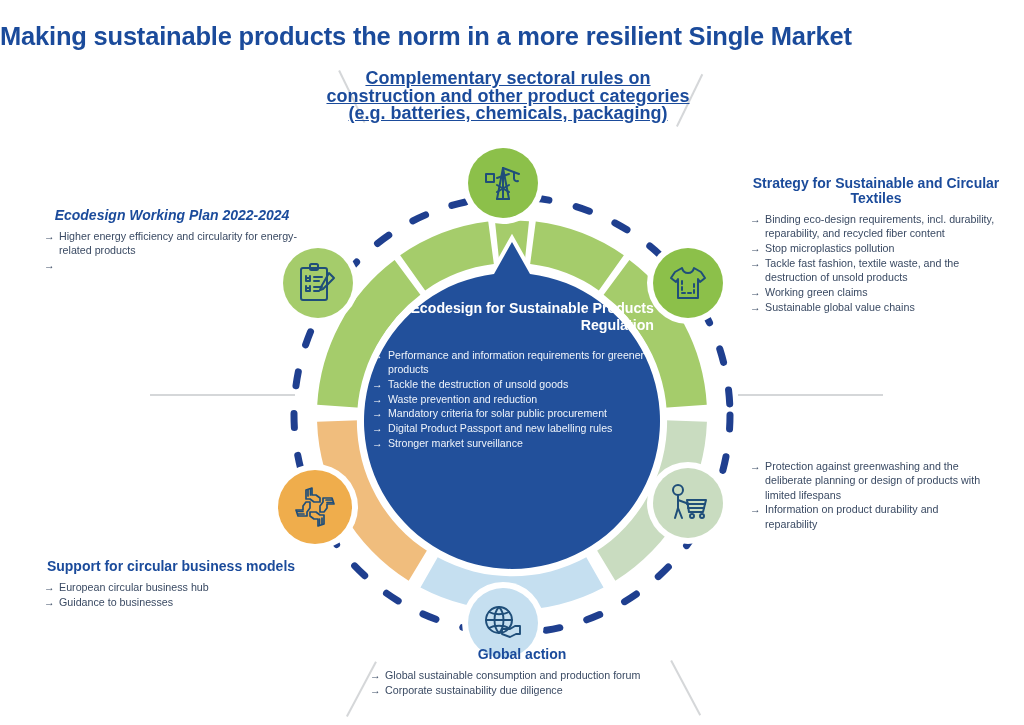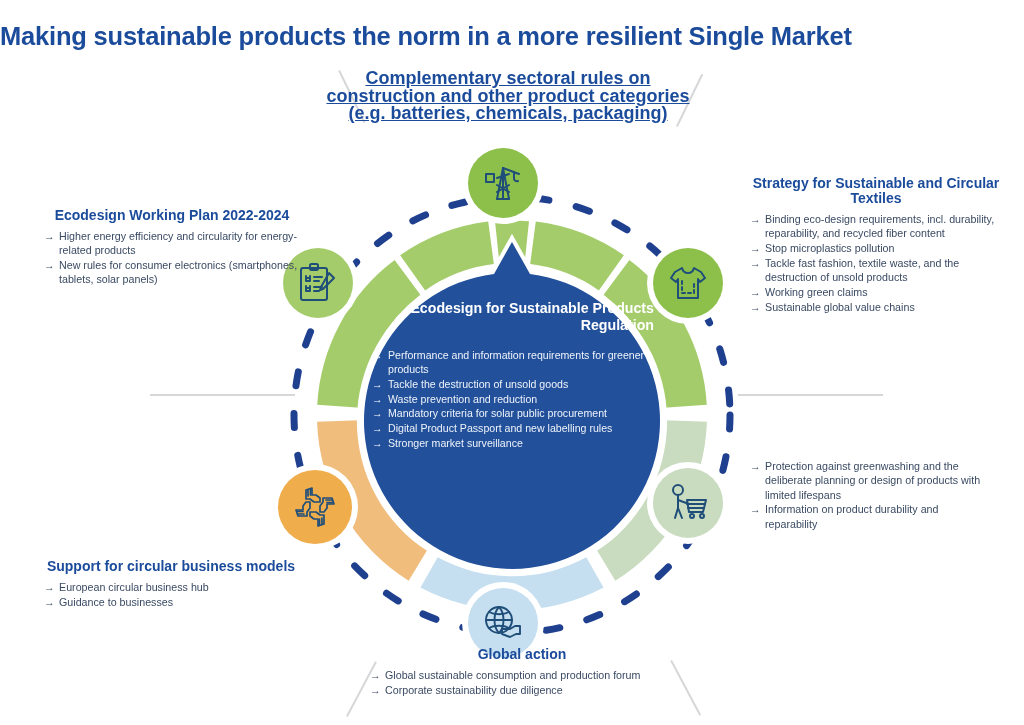--- a/index.html
+++ b/index.html
@@ -97,21 +97,21 @@
     color: #3a4a63;
     padding-left: 15px;
     margin-bottom: 0.5px;
   }
   .block li .ar {
     position: absolute; left: 0; top: 0;
     color: #3a4a63;
   }
 
   .b-ecodesign { left: 44px;  top: 208px; width: 256px; text-align: left; }
-  .b-ecodesign h3 { text-align: center; }
+  .b-ecodesign h3 { text-align: center; font-style: italic; }
 
   .b-textiles  { left: 750px; top: 176px; width: 252px; }
   .b-textiles h3 { text-align: center; }
 
   .b-consumers { left: 750px; top: 459px; width: 236px; }
   .b-consumers h3 { text-align: center; }
 
   .b-support   { left: 44px;  top: 524px; width: 254px; margin-top: 35px; }
   .b-support h3 { text-align: center; }
 
@@ -289,21 +289,21 @@
   </div>
 
   <div class="block b-sectoral">
     <h3>Complementary sectoral rules on construction and other product categories (e.g. batteries, chemicals, packaging)</h3>
   </div>
 
   <div class="block b-ecodesign">
     <h3>Ecodesign Working Plan 2022-2024</h3>
     <ul>
       <li><span class="ar">→</span><span>Higher energy efficiency and circularity for energy-related products</span></li>
-      <li><span class="ar">→</span><span>New rules for consumer electronics (smartphones, tablets, solar panels)</span></li>
+      <li><span class="ar">→</span></li>
     </ul>
   </div>
 
   <div class="block b-textiles">
     <h3>Strategy for Sustainable and Circular Textiles</h3>
     <ul>
       <li><span class="ar">→</span><span>Binding eco-design requirements, incl. durability, reparability, and recycled fiber content</span></li>
       <li><span class="ar">→</span><span>Stop microplastics pollution</span></li>
       <li><span class="ar">→</span><span>Tackle fast fashion, textile waste, and the destruction of unsold products</span></li>
       <li><span class="ar">→</span><span>Working green claims</span></li>

